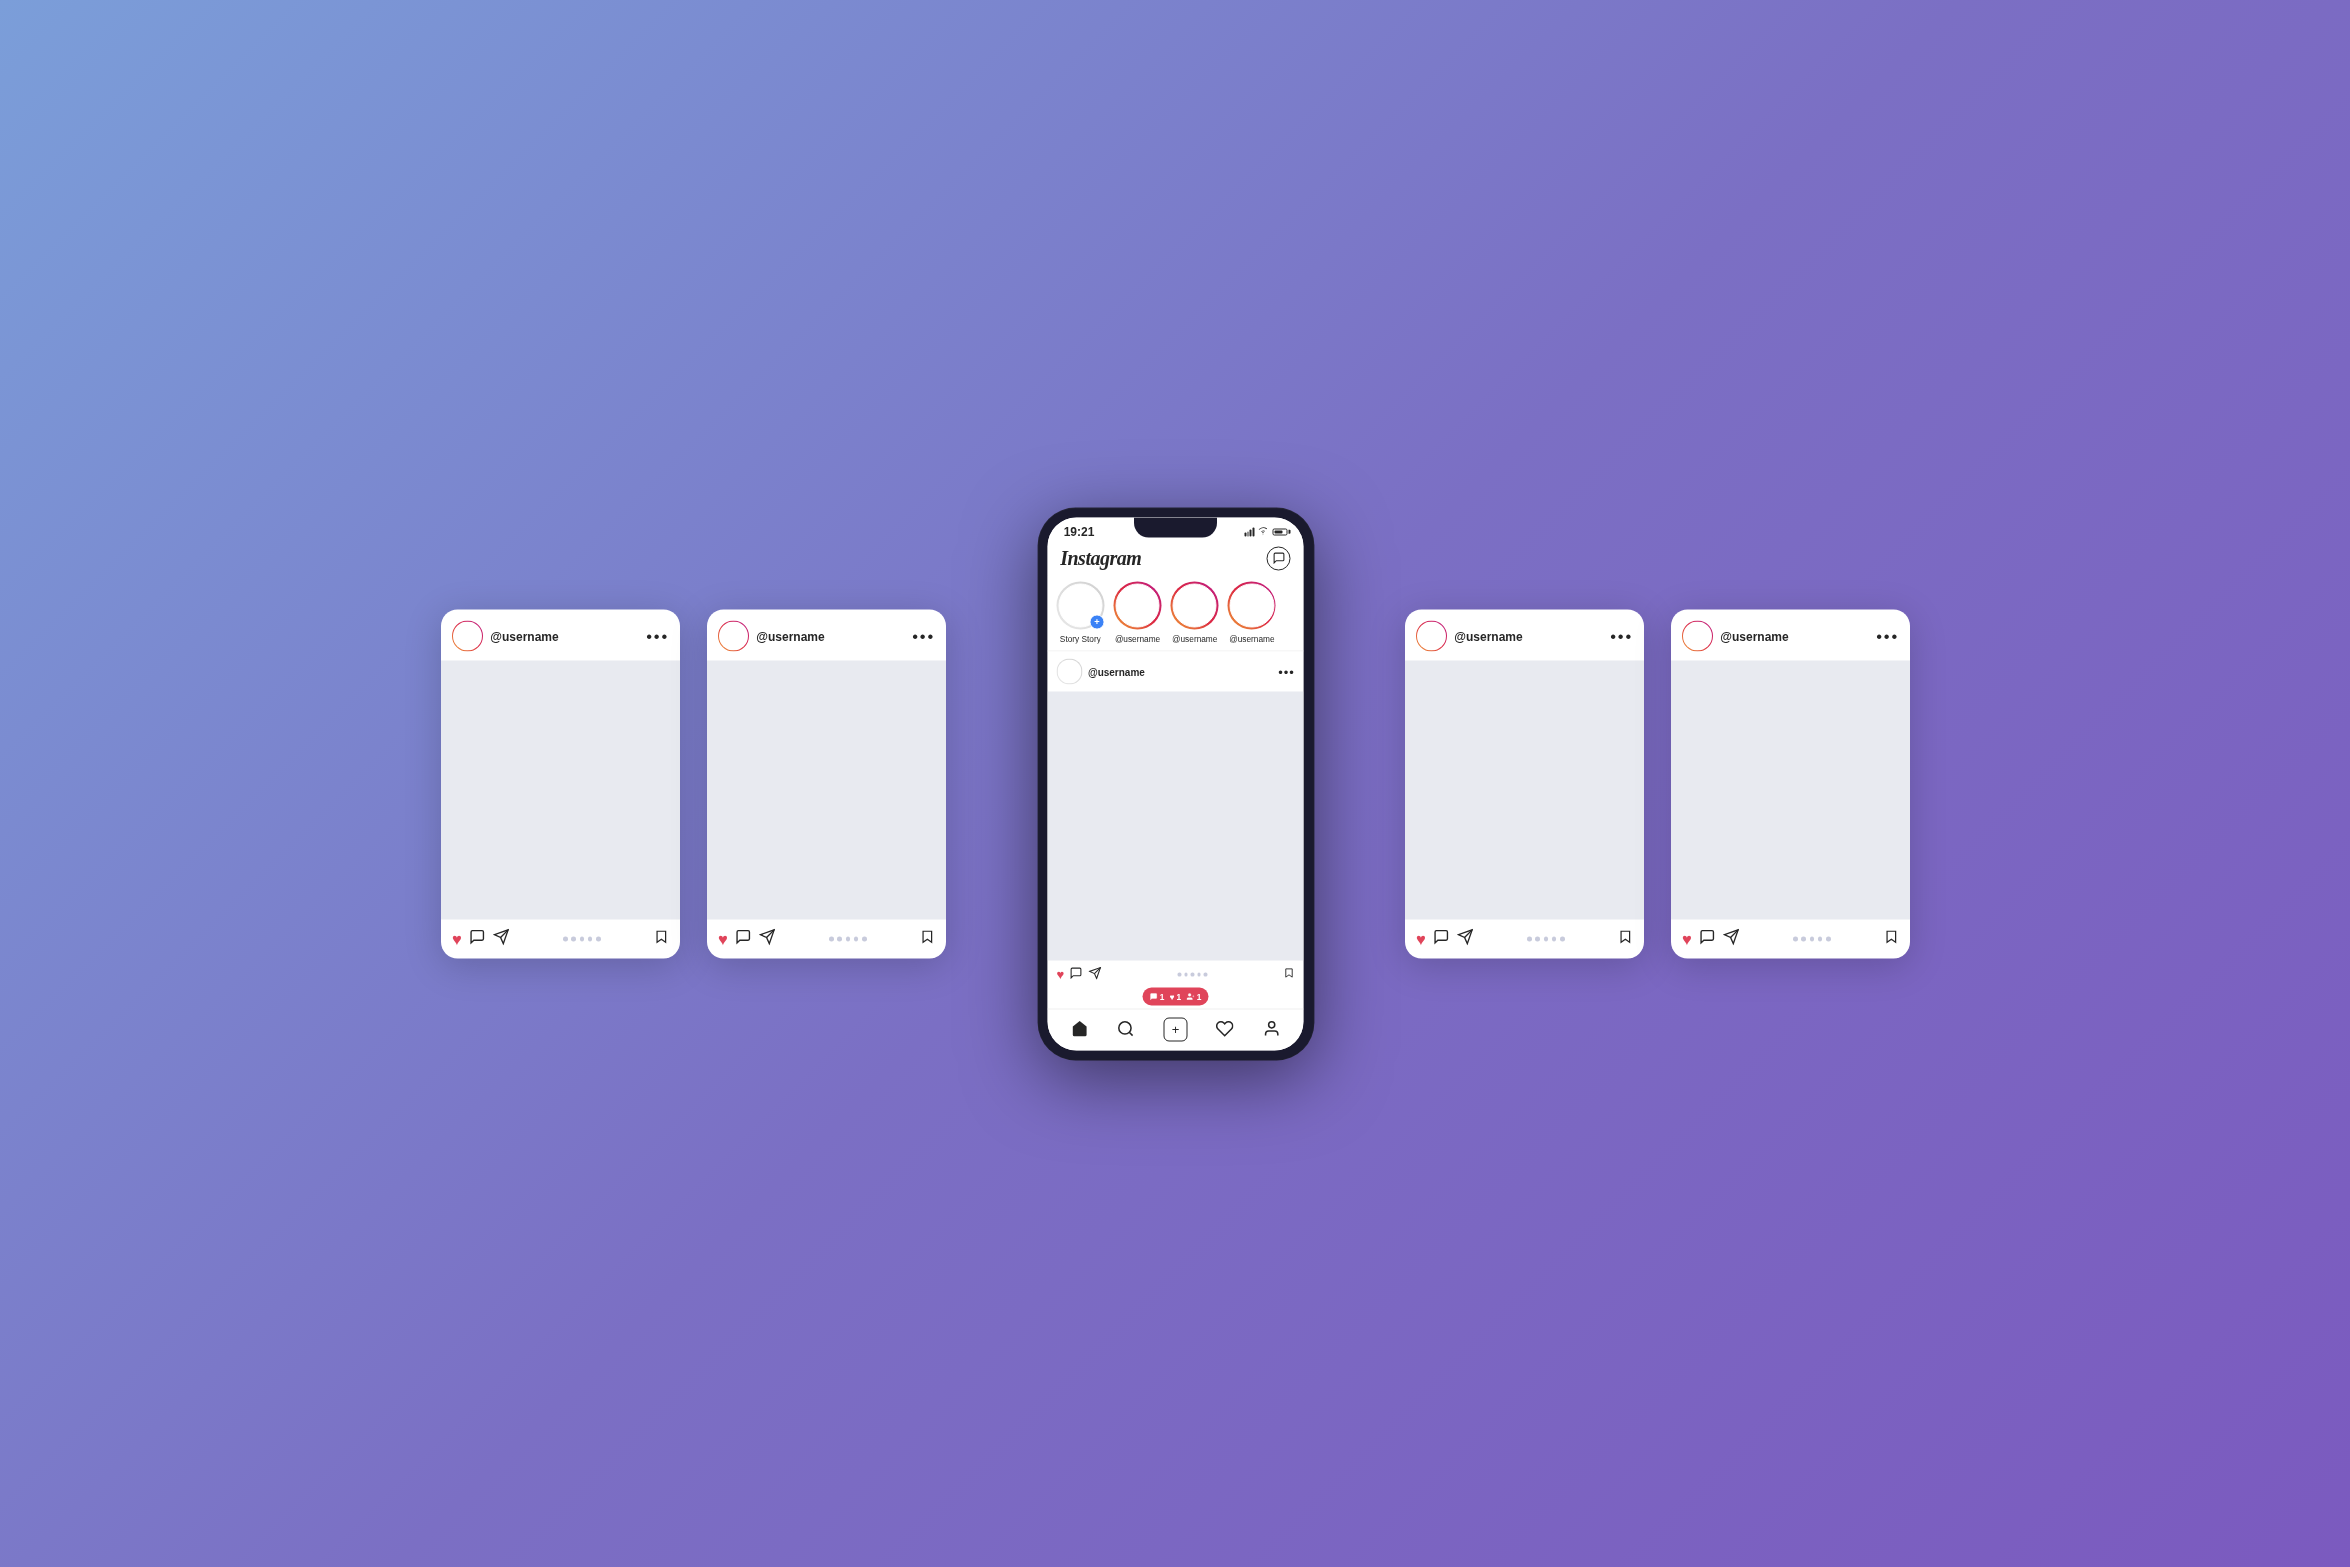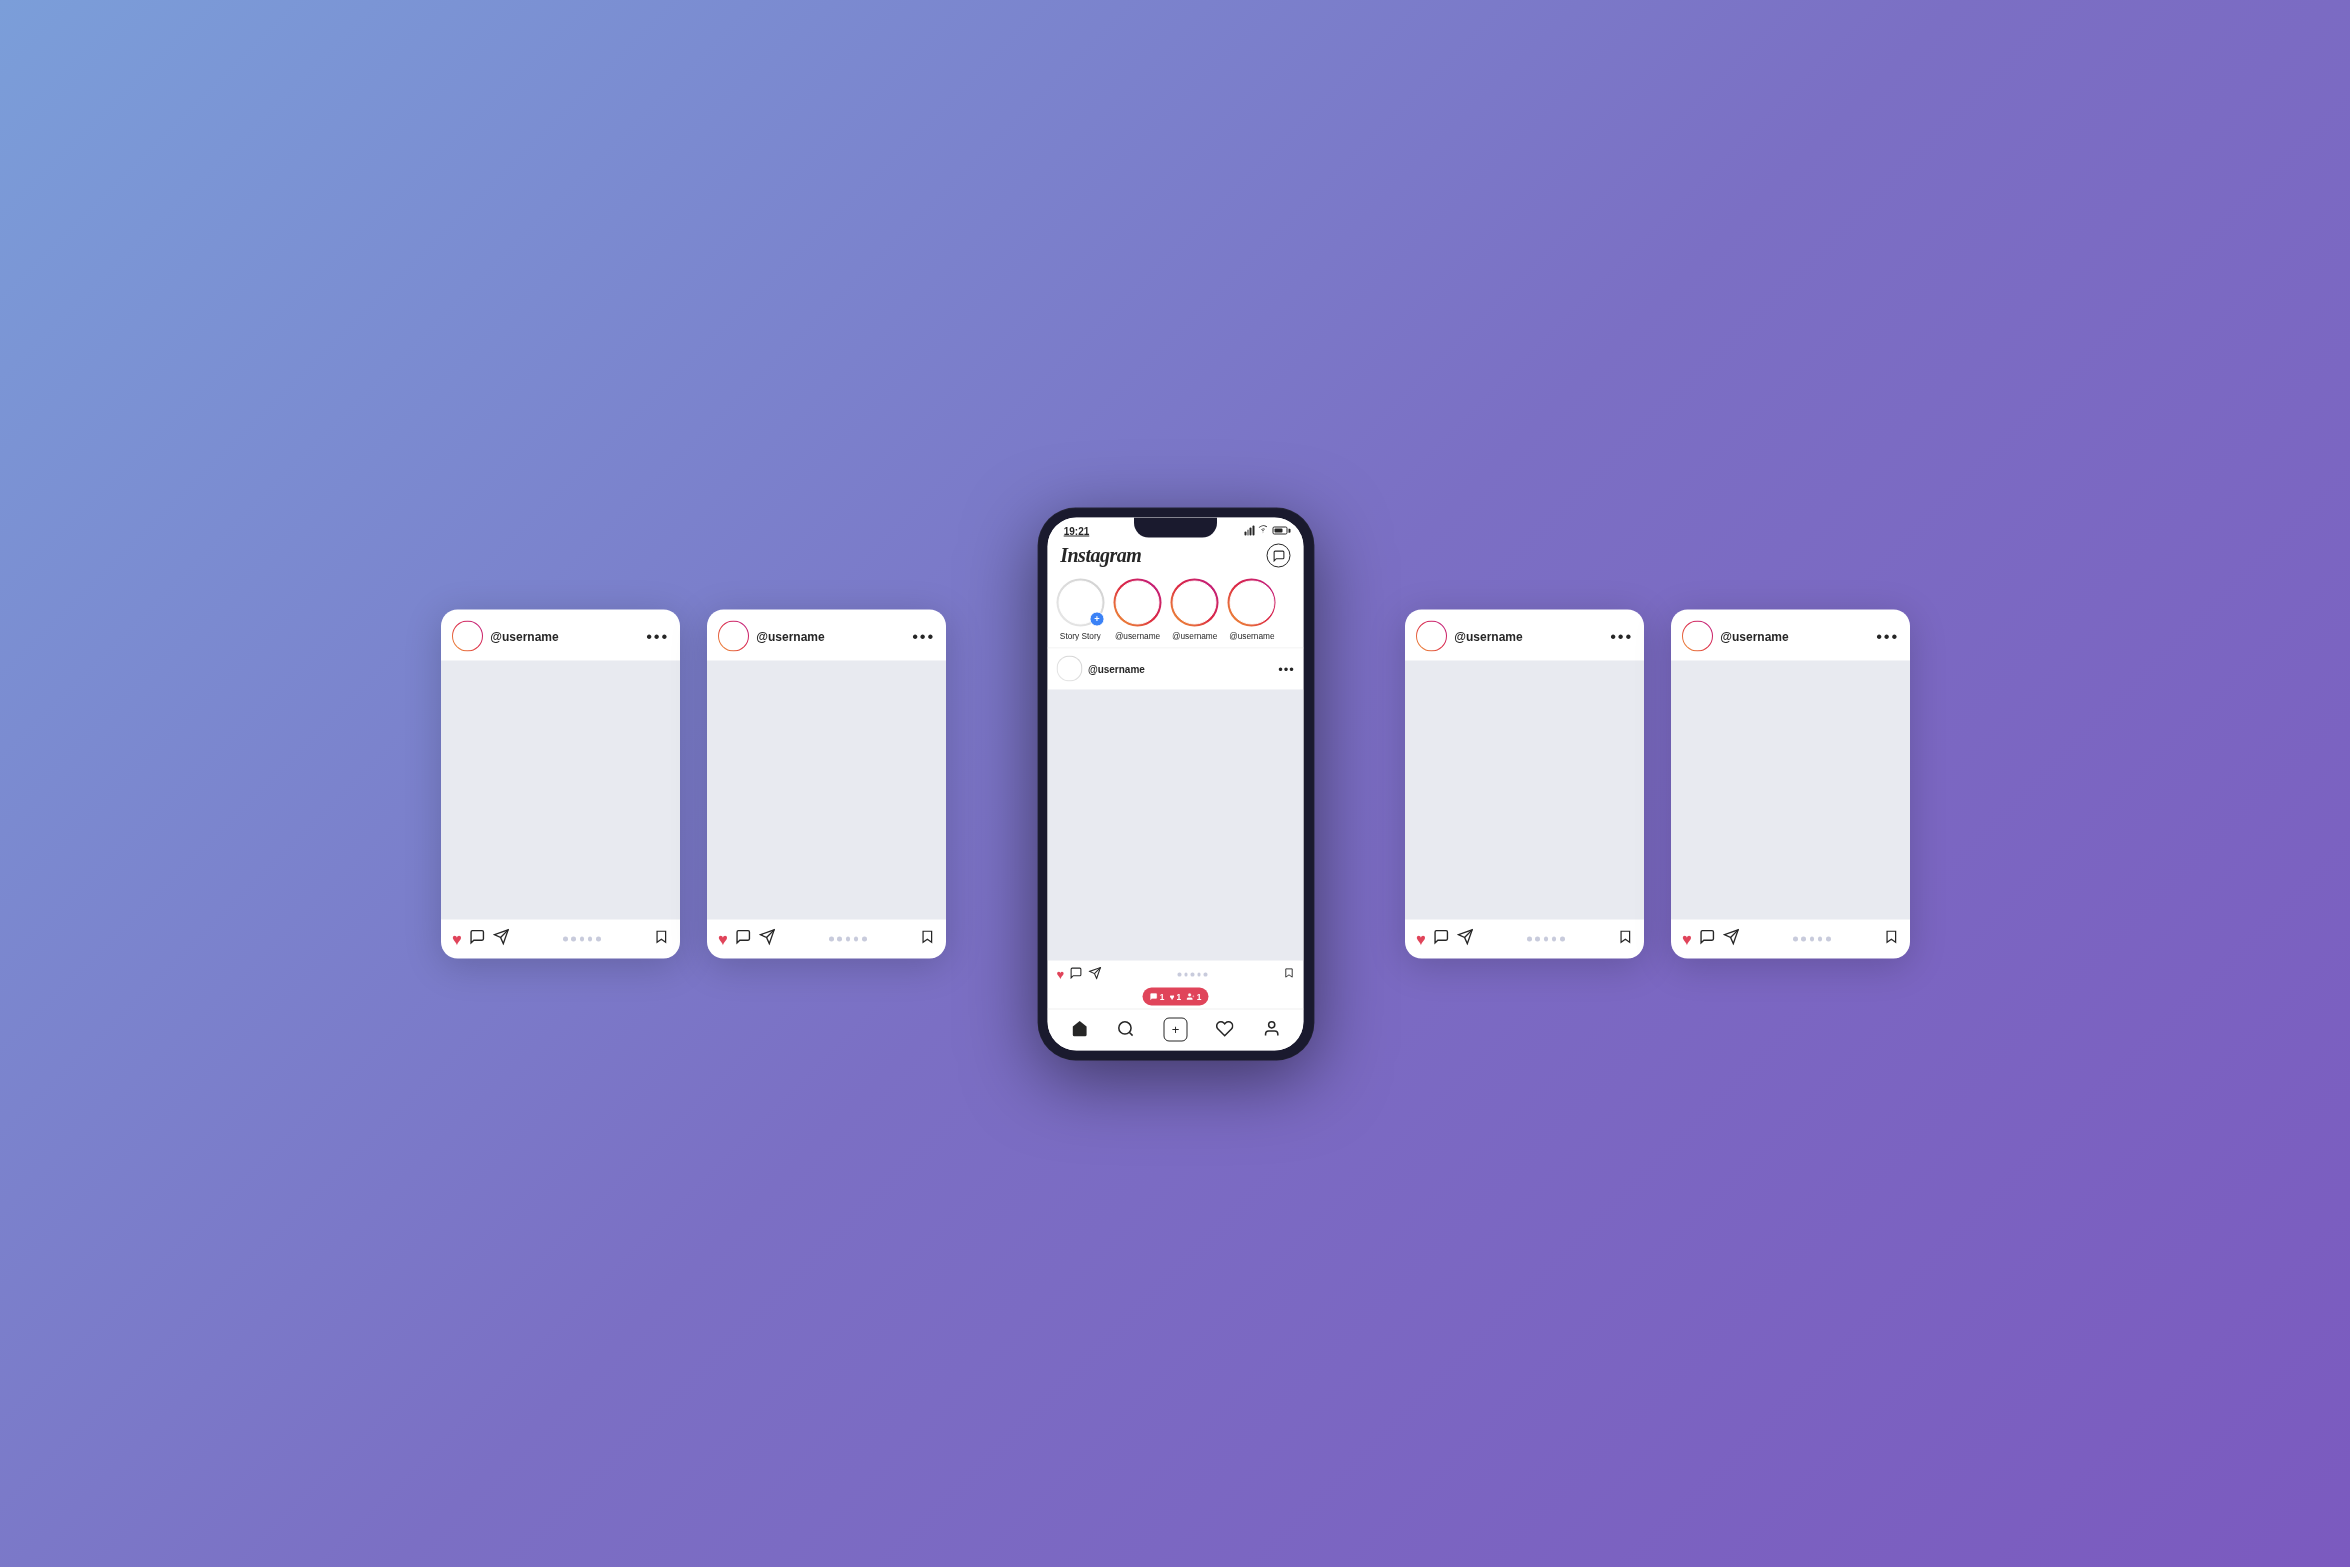--- a/index.html
+++ b/index.html
@@ -183,25 +183,24 @@
       top: 0;
       left: 50%;
       transform: translateX(-50%);
       width: 83px;
       height: 20px;
       background: #1a1a2e;
       border-radius: 0 0 14.7px 14.7px;
     }
 
     .status-time {
-      font-size: 10px;
+      font-size: 12px;
       font-weight: 700;
       color: #262626;
       z-index: 1;
-      text-decoration: underline;
     }
 
     .status-icons {
       display: flex;
       align-items: center;
       gap: 3.7px;
       z-index: 1;
     }
 
     .signal-bars {

